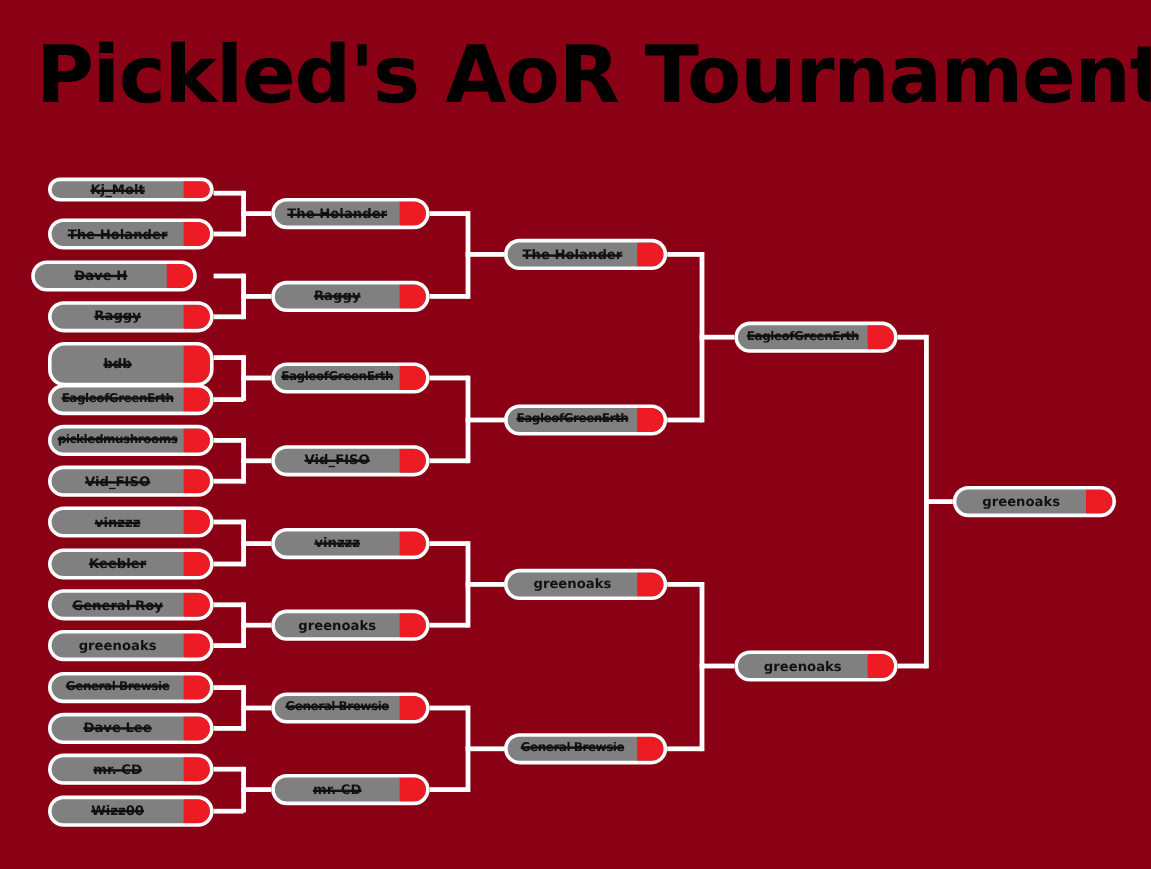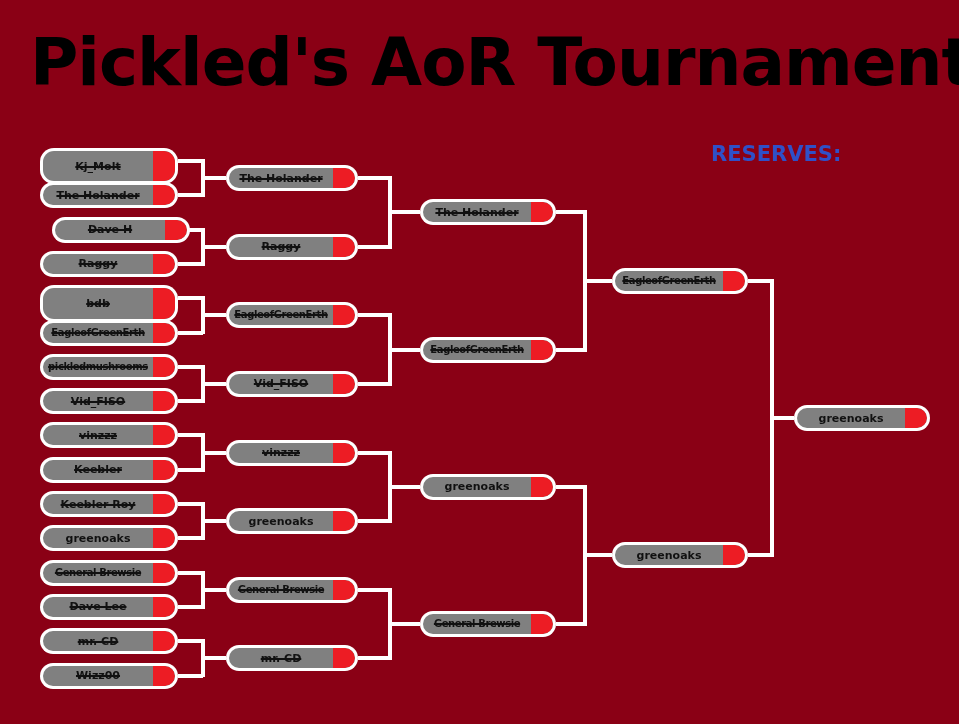--- a/index.html
+++ b/index.html
@@ -105,21 +105,20 @@
   }
 </style>
 </head>
 <body>
 
 <div id="stage">
 
   <div id="title">Pickled's AoR Tournament!</div>
 
   <div id="reserves">
-    <div>RESERVES:</div>
   </div>
 
   <div id="connectors">
       <div class="conn" style="left: 178px; top: 159px; width: 24.96px; height: 4px;"></div>
       <div class="conn" style="left: 178px; top: 193.3px; width: 24.96px; height: 4px;"></div>
       <div class="conn" style="left: 200.96px; top: 159px; width: 4px; height: 38.3px;"></div>
       <div class="conn" style="left: 200.96px; top: 176.15px; width: 25.04px; height: 4px;"></div>
       <div class="conn" style="left: 178px; top: 227.6px; width: 24.96px; height: 4px;"></div>
       <div class="conn" style="left: 178px; top: 261.9px; width: 24.96px; height: 4px;"></div>
       <div class="conn" style="left: 200.96px; top: 227.6px; width: 4px; height: 38.3px;"></div>
@@ -171,33 +170,33 @@
       <div class="conn" style="left: 556px; top: 484.85px; width: 29.12px; height: 4px;"></div>
       <div class="conn" style="left: 556px; top: 622.05px; width: 29.12px; height: 4px;"></div>
       <div class="conn" style="left: 583.12px; top: 484.85px; width: 4px; height: 141.2px;"></div>
       <div class="conn" style="left: 583.12px; top: 553.45px; width: 28.88px; height: 4px;"></div>
       <div class="conn" style="left: 748px; top: 279.05px; width: 23.92px; height: 4px;"></div>
       <div class="conn" style="left: 748px; top: 553.45px; width: 23.92px; height: 4px;"></div>
       <div class="conn" style="left: 769.92px; top: 279.05px; width: 4px; height: 278.4px;"></div>
       <div class="conn" style="left: 769.92px; top: 416.25px; width: 24.08px; height: 4px;"></div>
     </div>
   <div id="slots">
-      <div class="slot" style="left: 40px; top: 148px; width: 138px; height: 36px;">
+      <div class="slot" style="left: 40px; top: 148px; width: 138px; height: 20px;">
         <div class="slot-inner">
           <div class="slot-cap"></div>
           <div class="slot-label out">Kj_Molt</div>
         </div>
       </div>
       <div class="slot" style="left: 40px; top: 182.3px; width: 138px; height: 26px;">
         <div class="slot-inner">
           <div class="slot-cap"></div>
           <div class="slot-label out">The Holander</div>
         </div>
       </div>
-      <div class="slot" style="left: 52px; top: 216.6px; width: 138px; height: 26px;">
+      <div class="slot" style="left: 26px; top: 216.6px; width: 138px; height: 26px;">
         <div class="slot-inner">
           <div class="slot-cap"></div>
           <div class="slot-label out">Dave H</div>
         </div>
       </div>
       <div class="slot" style="left: 40px; top: 250.9px; width: 138px; height: 26px;">
         <div class="slot-inner">
           <div class="slot-cap"></div>
           <div class="slot-label out">Raggy</div>
         </div>
@@ -234,21 +233,21 @@
       </div>
       <div class="slot" style="left: 40px; top: 456.7px; width: 138px; height: 26px;">
         <div class="slot-inner">
           <div class="slot-cap"></div>
           <div class="slot-label out">Keebler</div>
         </div>
       </div>
       <div class="slot" style="left: 40px; top: 491px; width: 138px; height: 26px;">
         <div class="slot-inner">
           <div class="slot-cap"></div>
-          <div class="slot-label out">Keebler Roy</div>
+          <div class="slot-label out">General Roy</div>
         </div>
       </div>
       <div class="slot" style="left: 40px; top: 525.3px; width: 138px; height: 26px;">
         <div class="slot-inner">
           <div class="slot-cap"></div>
           <div class="slot-label">greenoaks</div>
         </div>
       </div>
       <div class="slot" style="left: 40px; top: 559.6px; width: 138px; height: 26px;">
         <div class="slot-inner">

